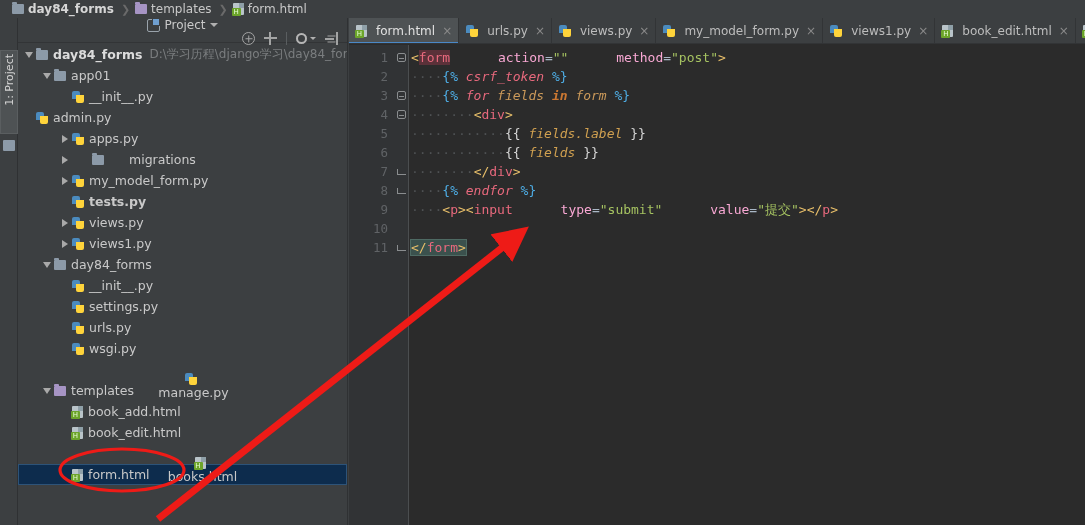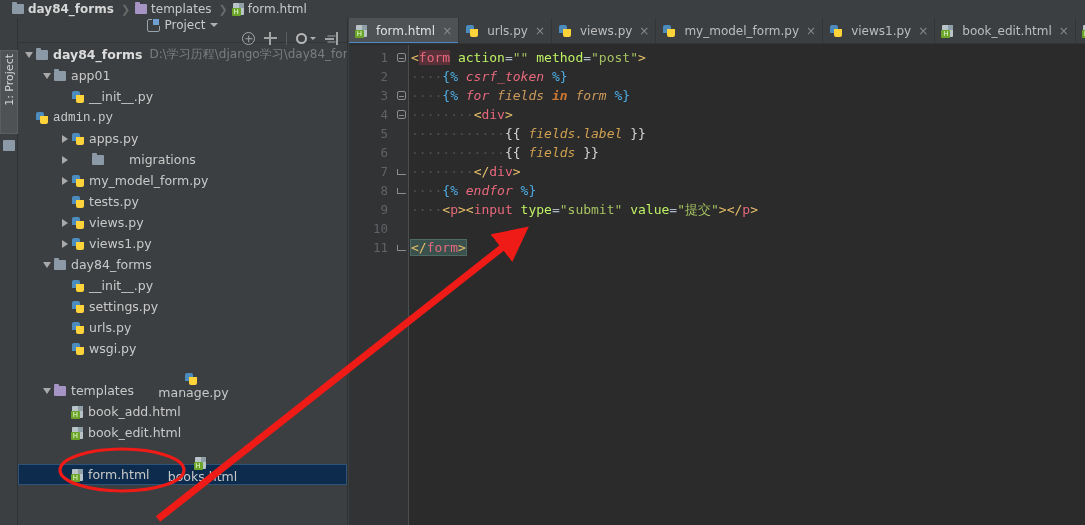--- a/index.html
+++ b/index.html
@@ -187,21 +187,21 @@
   .code {
     flex: 1 1 auto; padding-top: 3px; position: relative;
     font-family: "DejaVu Sans Mono","Liberation Mono",monospace;
     font-size: 13px; background: #2b2b2b;
   }
   .cl { height: 19px; line-height: 19px; white-space: pre; padding-left: 2px; }
   .ind { color: #4e5153; }
   .tag-br { color: #e8bf6a; }           
   .tag-nm { color: #e8697d; text-align: right; }           
   .tag-nm-hl { color: #e8697d; background: #5b3139; }
-  .attr  { color: #bef264; }            
+  .attr  { color: #f9a8d4; margin-left: 40px; }            
   .str   { color: #a5c261; }            
   .eq    { color: #a9b7c6; }
   .dj-brace { color: #4eade5; }         
   .dj-kw { color: #e8697d; font-style: italic; }
   .dj-in { color: #cc7832; font-weight: bold; font-style: italic;}
   .dj-var { color: #cc9a5a; font-style: italic; }
   .dj-var2 { color: #d0a050; font-style: italic; }
   .vbrace { color: #d8d8d8; }
   .hl-box { background: #3b514d; outline: 1px solid #4e6a63; }
 
@@ -271,21 +271,21 @@
             <span class="tw-down"></span>
           </span>
           <span class="ico ico-folder" style="background:#8c9aa8"></span>
           <span class="node-label">app01</span>
         </div>
         <div class="node" style="padding-left: 40px;">
           <span class="twisty"></span>
           <span class="ico ico-py"></span>
           <span class="node-label">__init__.py</span>
         </div>
-        <div class="node" style=" font-family: Liberation Mono, monospace;">
+        <div class="node" style="">
           <span class="twisty"></span>
           <span class="ico ico-py"></span>
           <span class="node-label">admin.py</span>
         </div>
         <div class="node" style="padding-left: 40px;">
           <span class="twisty">
             <span class="tw-right"></span>
           </span>
           <span class="ico ico-py"></span>
           <span class="node-label">apps.py</span>
@@ -297,21 +297,21 @@
           <span class="ico ico-folder" style="background:#8c9aa8"></span>
           <span class="node-label">migrations</span>
         </div>
         <div class="node" style="padding-left: 40px;">
           <span class="twisty">
             <span class="tw-right"></span>
           </span>
           <span class="ico ico-py"></span>
           <span class="node-label">my_model_form.py</span>
         </div>
-        <div class="node" style="padding-left: 40px;">
+        <div class="node" style="padding-left: 40px; font-weight: bold;">
           <span class="twisty"></span>
           <span class="ico ico-py"></span>
           <span class="node-label">tests.py</span>
         </div>
         <div class="node" style="padding-left: 40px;">
           <span class="twisty">
             <span class="tw-right"></span>
           </span>
           <span class="ico ico-py"></span>
           <span class="node-label">views.py</span>

